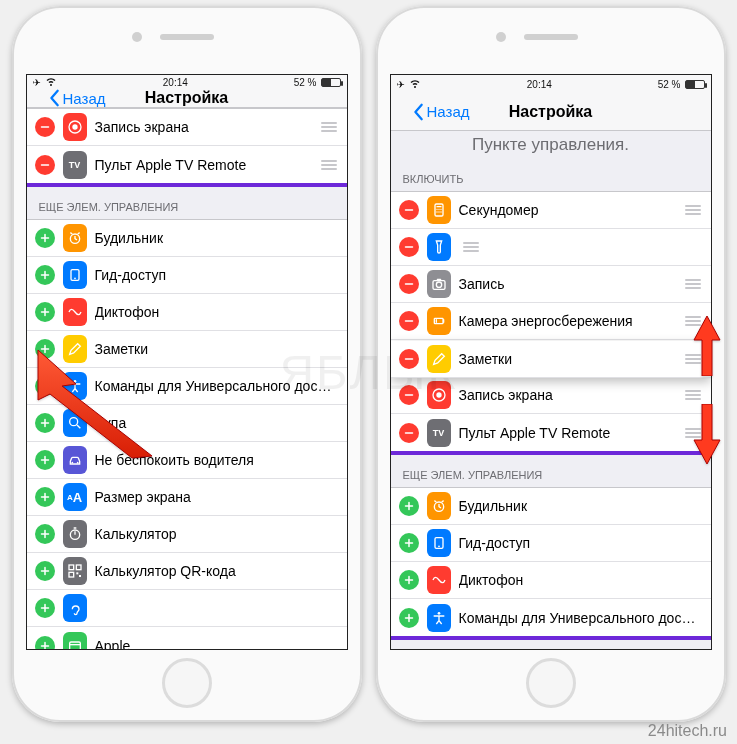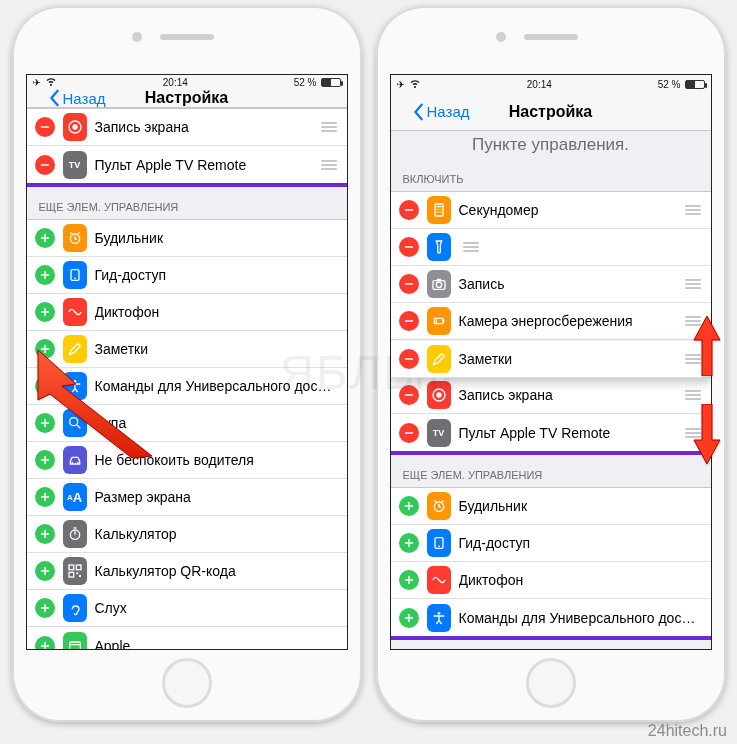--- a/index.html
+++ b/index.html
@@ -359,21 +359,20 @@
             <div class="circle-btn add">
               <svg viewBox="0 0 24 24">
                 <path d="M12 5v14M5 12h14" stroke="#fff" stroke-width="3" stroke-linecap="round"></path>
               </svg>
             </div>
             <div class="app-icon" style="background: rgb(0, 122, 255);">
               <svg viewBox="0 0 24 24" fill="none" stroke="#fff" stroke-width="2">
                 <path d="M8 14a5 5 0 1110 0c0 3-3 3-3 6a2 2 0 01-4 0"></path>
               </svg>
             </div>
-            <div class="label">Слух</div>
           </div>
           <div class="row">
             <div class="circle-btn add">
               <svg viewBox="0 0 24 24">
                 <path d="M12 5v14M5 12h14" stroke="#fff" stroke-width="3" stroke-linecap="round"></path>
               </svg>
             </div>
             <div class="app-icon" style="background: rgb(52, 199, 89);">
               <svg viewBox="0 0 24 24" fill="none" stroke="#fff" stroke-width="2">
                 <rect x="4" y="6" width="16" height="12" rx="2"></rect>

